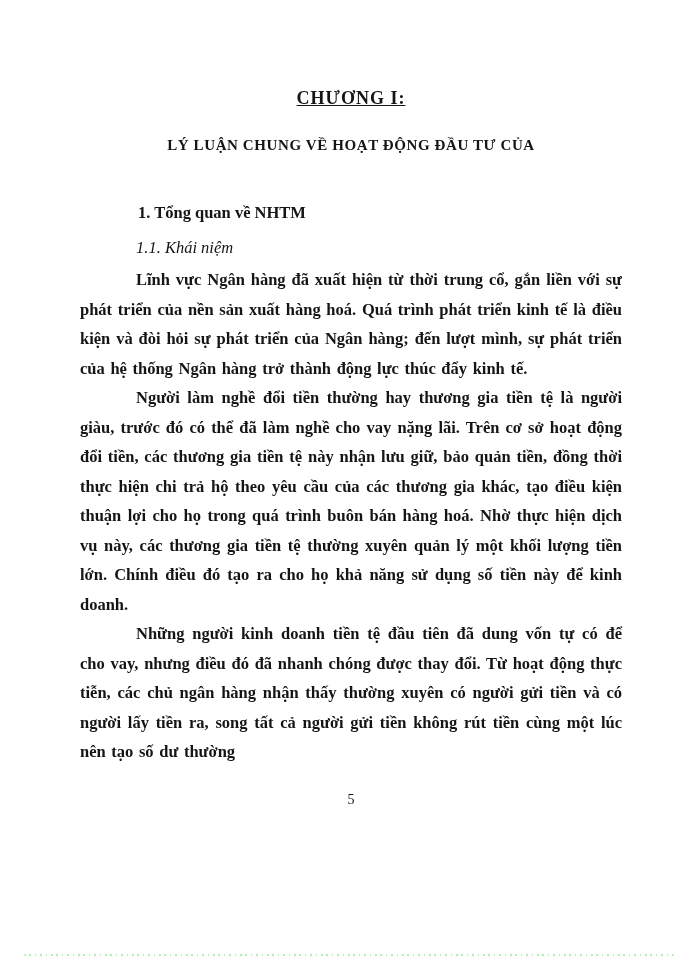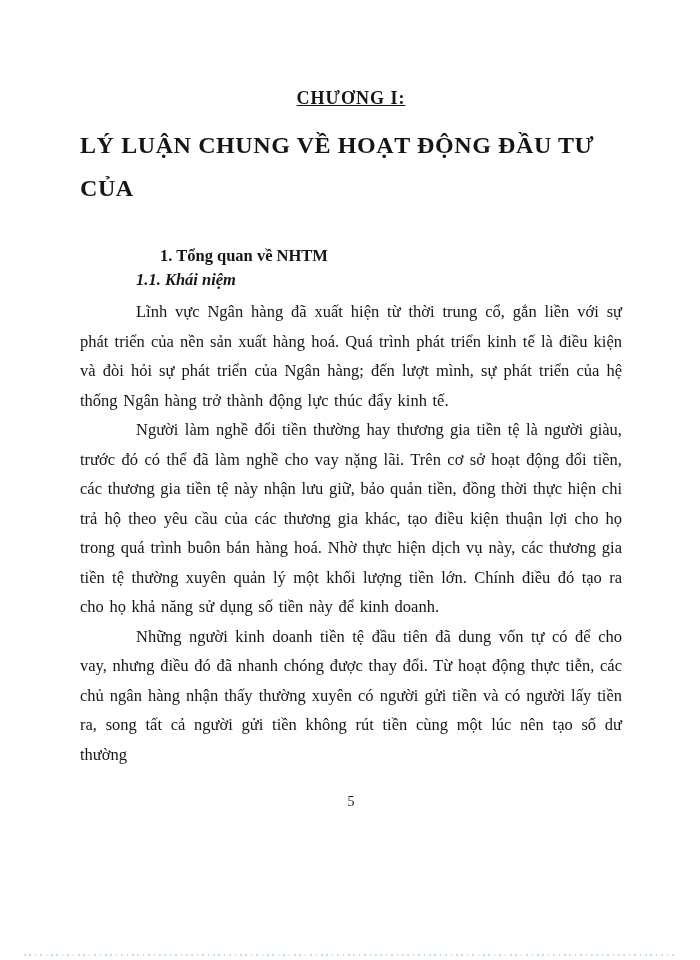--- a/index.html
+++ b/index.html
@@ -20,47 +20,49 @@
   }
   .chapter {
     text-align: center;
     font-weight: bold;
     font-size: 18px;
     line-height: 24px;
     text-decoration: underline;
     letter-spacing: 1px;
   }
   .title-line {
+    text-align: center;
     font-weight: bold;
-    font-size: 24px;
+    font-size: 15px;
     line-height: 43px;
     letter-spacing: 0.6px;
   }
   .title-line.first { margin-top: 14px; }
   .section-heading {
     margin-top: 34px;
-    margin-left: 80px;
+    margin-left: 58px;
     font-weight: bold;
     font-size: 16.5px;
     line-height: 24px;
   }
   .subsection-heading {
-    margin-top: 0;
+    margin-top: 11px;
     margin-left: 56px;
-    font-weight: bold;
+    font-weight: normal;
     font-style: italic;
     font-size: 16.5px;
     line-height: 24px;
   }
   .body-text p {
     font-size: 16.5px;
     line-height: 29.5px;
     text-align: justify;
     text-indent: 56px;
     word-spacing: 1.5px;
+    font-weight: bold;
   }
   .body-text p.first { margin-top: 5px; }
   .page-number {
     margin-top: 24px;
     text-align: center;
     font-size: 14px;
     line-height: 18px;
   }
   .dotted-divider {
     position: absolute;

